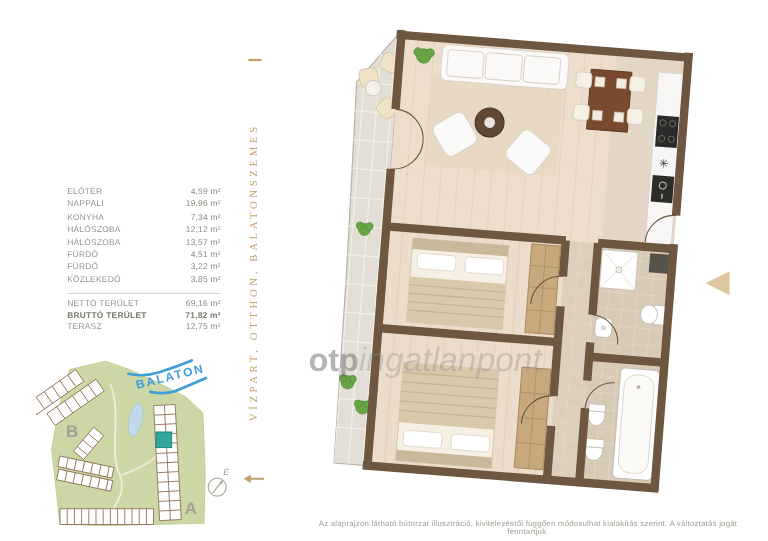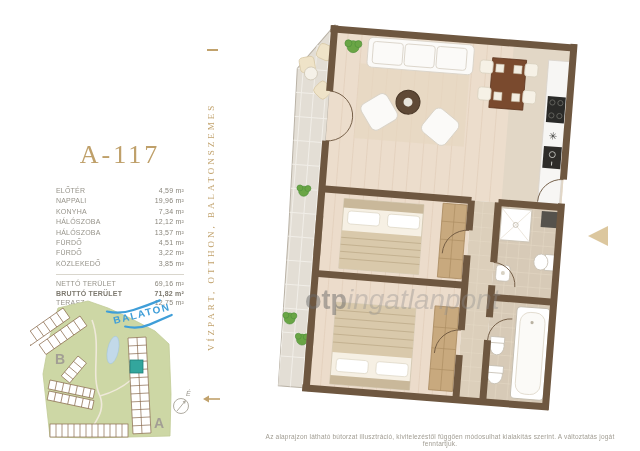--- a/index.html
+++ b/index.html
@@ -25,36 +25,35 @@
   .banner-text{
     position:absolute;left:199px;top:68px;height:318px;width:24px;
     display:flex;align-items:center;justify-content:center;
     writing-mode:vertical-rl;transform:rotate(180deg);
     font-family:"Liberation Serif", serif;font-size:9px;letter-spacing:3px;
     color:#c1a26c;white-space:nowrap;
   }
   
   .watermark{position:absolute;left:257px;top:284px;z-index:5;white-space:nowrap;
              font-size:27px;pointer-events:none;}
-  .watermark .wm-bold{font-weight:bold;color:rgba(105,105,105,.5);margin-left:48px;}
+  .watermark .wm-bold{font-weight:bold;color:rgba(105,105,105,.5);}
   .watermark .wm-light{font-style:italic;color:rgba(140,140,140,.36);font-size:28px;}
   
   .gold-triangle{position:absolute;left:588px;top:226px;width:0;height:0;
     border-right:20px solid #dcc79e;border-top:10px solid transparent;
     border-bottom:10px solid transparent;}
   
   .disclaimer{position:absolute;left:258px;top:433px;width:364px;text-align:center;
     font-size:6.5px;color:#a09c92;letter-spacing:.2px;}
   svg text{font-family:"Liberation Sans", sans-serif;}
 </style>
 </head>
 <body>
 
 <div class="left-panel">
-  <div class="apt-title">A-117</div>
   <div class="room-table">
     <div class="row">
         <span>ELŐTÉR</span>
         <span class="val">4,59 m²</span>
       </div>
     <div class="row">
         <span>NAPPALI</span>
         <span class="val">19,96 m²</span>
       </div>
     <div class="row">

